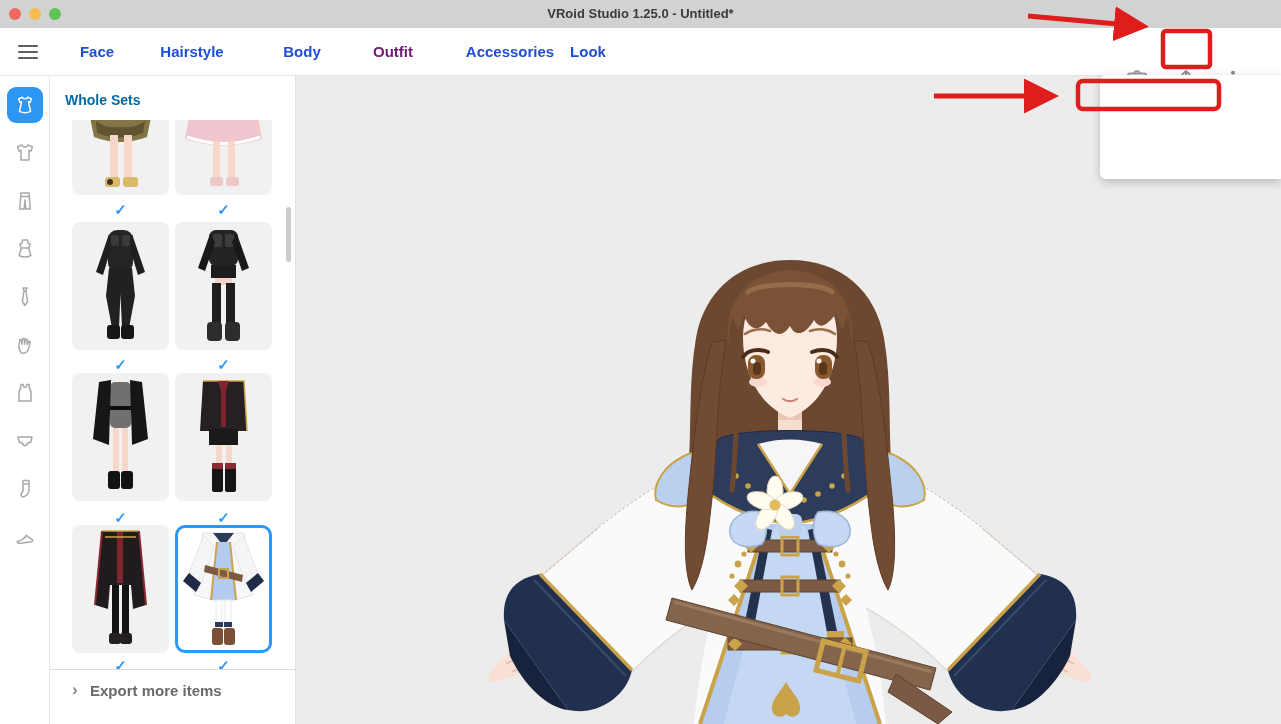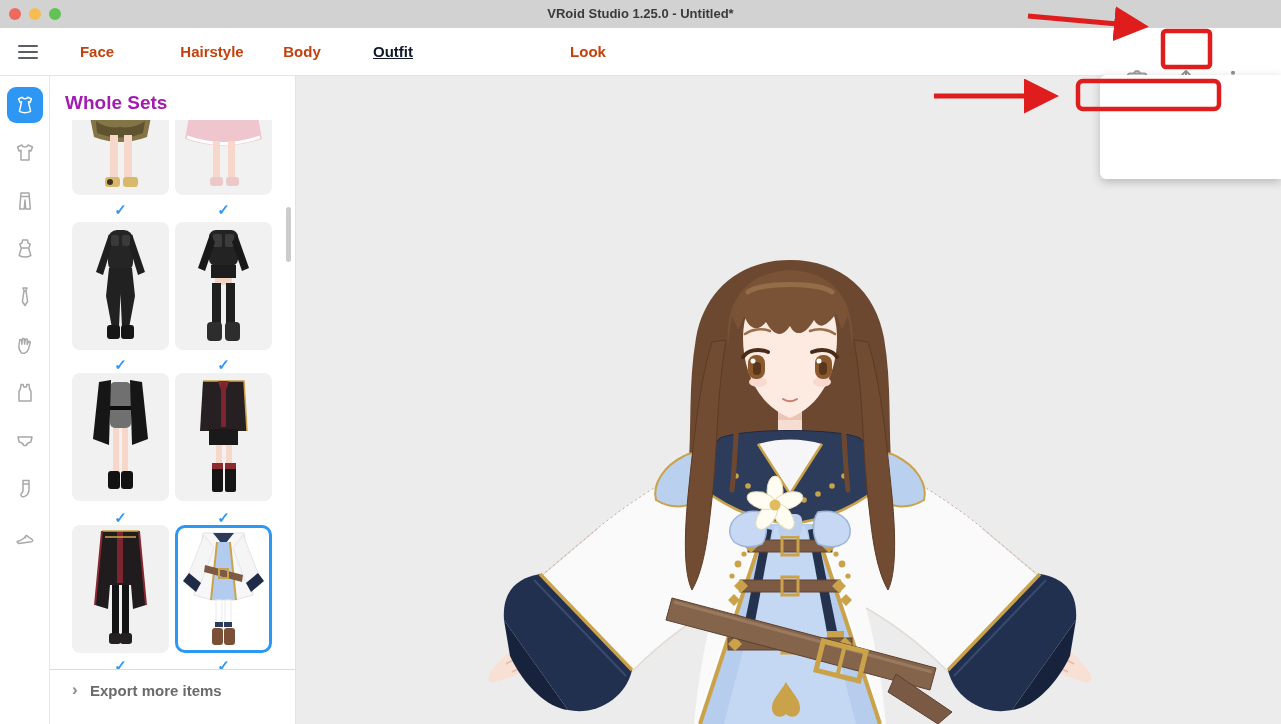--- a/index.html
+++ b/index.html
@@ -13,35 +13,35 @@
   .tl.yellow{left:29px;background:#f5bd4f;}
   .tl.green{left:49px;background:#61c354;}
   .title{position:absolute;left:0;right:0;top:0;height:28px;line-height:28px;text-align:center;
          font-size:13px;font-weight:bold;color:#3a3a3a;}
 
   
   .toolbar{position:absolute;left:0;top:28px;width:100%;height:48px;background:#fff;border-bottom:1px solid #e4e4e4;}
   .hamburger{position:absolute;left:18px;top:17px;width:20px;height:14px;display:flex;flex-direction:column;justify-content:space-between;cursor:pointer;}
   .hamburger div{height:2.4px;background:#5a5e62;border-radius:1px;}
   .tab{position:absolute;top:0;height:47px;line-height:47px;transform:translateX(-50%);
-       font-size:15px;font-weight:bold;color:#c2410c;cursor:pointer;white-space:nowrap;}
-  .tab.active{color:#0f172a;text-decoration:underline;}
+       font-size:15px;font-weight:bold;color:#1d4ed8;cursor:pointer;white-space:nowrap;}
+  .tab.active{color:#701a75;}
   .tab-underline{position:absolute;left:347px;top:71px;width:93px;height:4px;background:#2e96f3;border-radius:2px;}
   .tool-btn{position:absolute;top:34px;width:36px;height:36px;display:flex;align-items:center;justify-content:center;cursor:pointer;}
 
   
   .rail{position:absolute;left:0;top:76px;width:50px;height:648px;background:#fff;border-right:1px solid #e8e8e8;}
   .rail-item{position:absolute;left:0;width:50px;height:48px;display:flex;align-items:center;justify-content:center;cursor:pointer;color:#a8a8a8;}
   .rail-item .tile{width:36px;height:36px;border-radius:9px;display:flex;align-items:center;justify-content:center;}
   .rail-item.selected .tile{background:#2e96f3;}
   .rail-item.selected{color:#fff;}
 
   
   .panel{position:absolute;left:50px;top:76px;width:246px;height:648px;background:#fff;border-right:1px solid #e3e3e3;overflow:hidden;}
-  .panel-title{position:absolute;left:15px;top:16px;font-size:19px;font-weight:bold;color:#a21caf;}
+  .panel-title{position:absolute;left:15px;top:16px;font-size:14px;font-weight:bold;color:#0369a1;}
   .scrollarea{position:absolute;left:0;top:44px;width:246px;height:549px;overflow:hidden;}
   .thumb{position:absolute;width:97px;height:128px;border-radius:8px;background:#f1f1f2;overflow:hidden;cursor:pointer;}
   .thumb svg{display:block;width:97px;height:128px;}
   .thumb.selected{border:3px solid #2e96f3;background:#fff;border-radius:10px;}
   .thumb.selected svg{margin:-3px 0 0 -3px;}
   .check{position:absolute;width:97px;text-align:center;font-size:15px;font-weight:bold;color:#2e96f3;}
   .col0{left:22px;} .col1{left:125px;}
   .scroll-thumb{position:absolute;right:4px;top:131px;width:5px;height:55px;border-radius:3px;background:#ccc;cursor:pointer;}
   .bottombar{position:absolute;left:0;bottom:0;width:246px;height:55px;background:#fff;border-top:1px solid #dcdcdc;cursor:pointer;}
   .bottombar .chev{position:absolute;left:22px;top:10px;font-size:17px;font-weight:bold;color:#8a8a8a;}
@@ -168,23 +168,24 @@
     <div class="title">VRoid Studio 1.25.0 - Untitled*</div>
   </div>
 
   <div class="toolbar">
     <div class="hamburger">
         <div></div>
         <div></div>
         <div></div>
       </div>
     <div class="tab" style="left:97px">Face</div>
-    <div class="tab" style="left:212px">Hairstyle</div>
+    <div class="tab" style="left:192px">Hairstyle</div>
     <div class="tab" style="left:302px">Body</div>
     <div class="tab active" style="left:393px">Outfit</div>
+    <div class="tab" style="left:510px">Accessories</div>
     <div class="tab" style="left:588px">Look</div>
     <div class="tab-underline"></div>
 
     <div class="tool-btn" style="left:1119px;top:33px">
       <svg width="26" height="26" viewBox="0 0 24 24">
         <path d="M9 7l1.6-2.2h2.8L15 7" fill="none" stroke="#9b9b9b" stroke-width="1.8" stroke-linejoin="round"></path>
         <rect x="3.5" y="7" width="17" height="12" rx="2" fill="none" stroke="#9b9b9b" stroke-width="1.8"></rect>
         <circle cx="12" cy="13" r="3.4" fill="none" stroke="#9b9b9b" stroke-width="1.8"></circle>
       </svg>
     </div>

